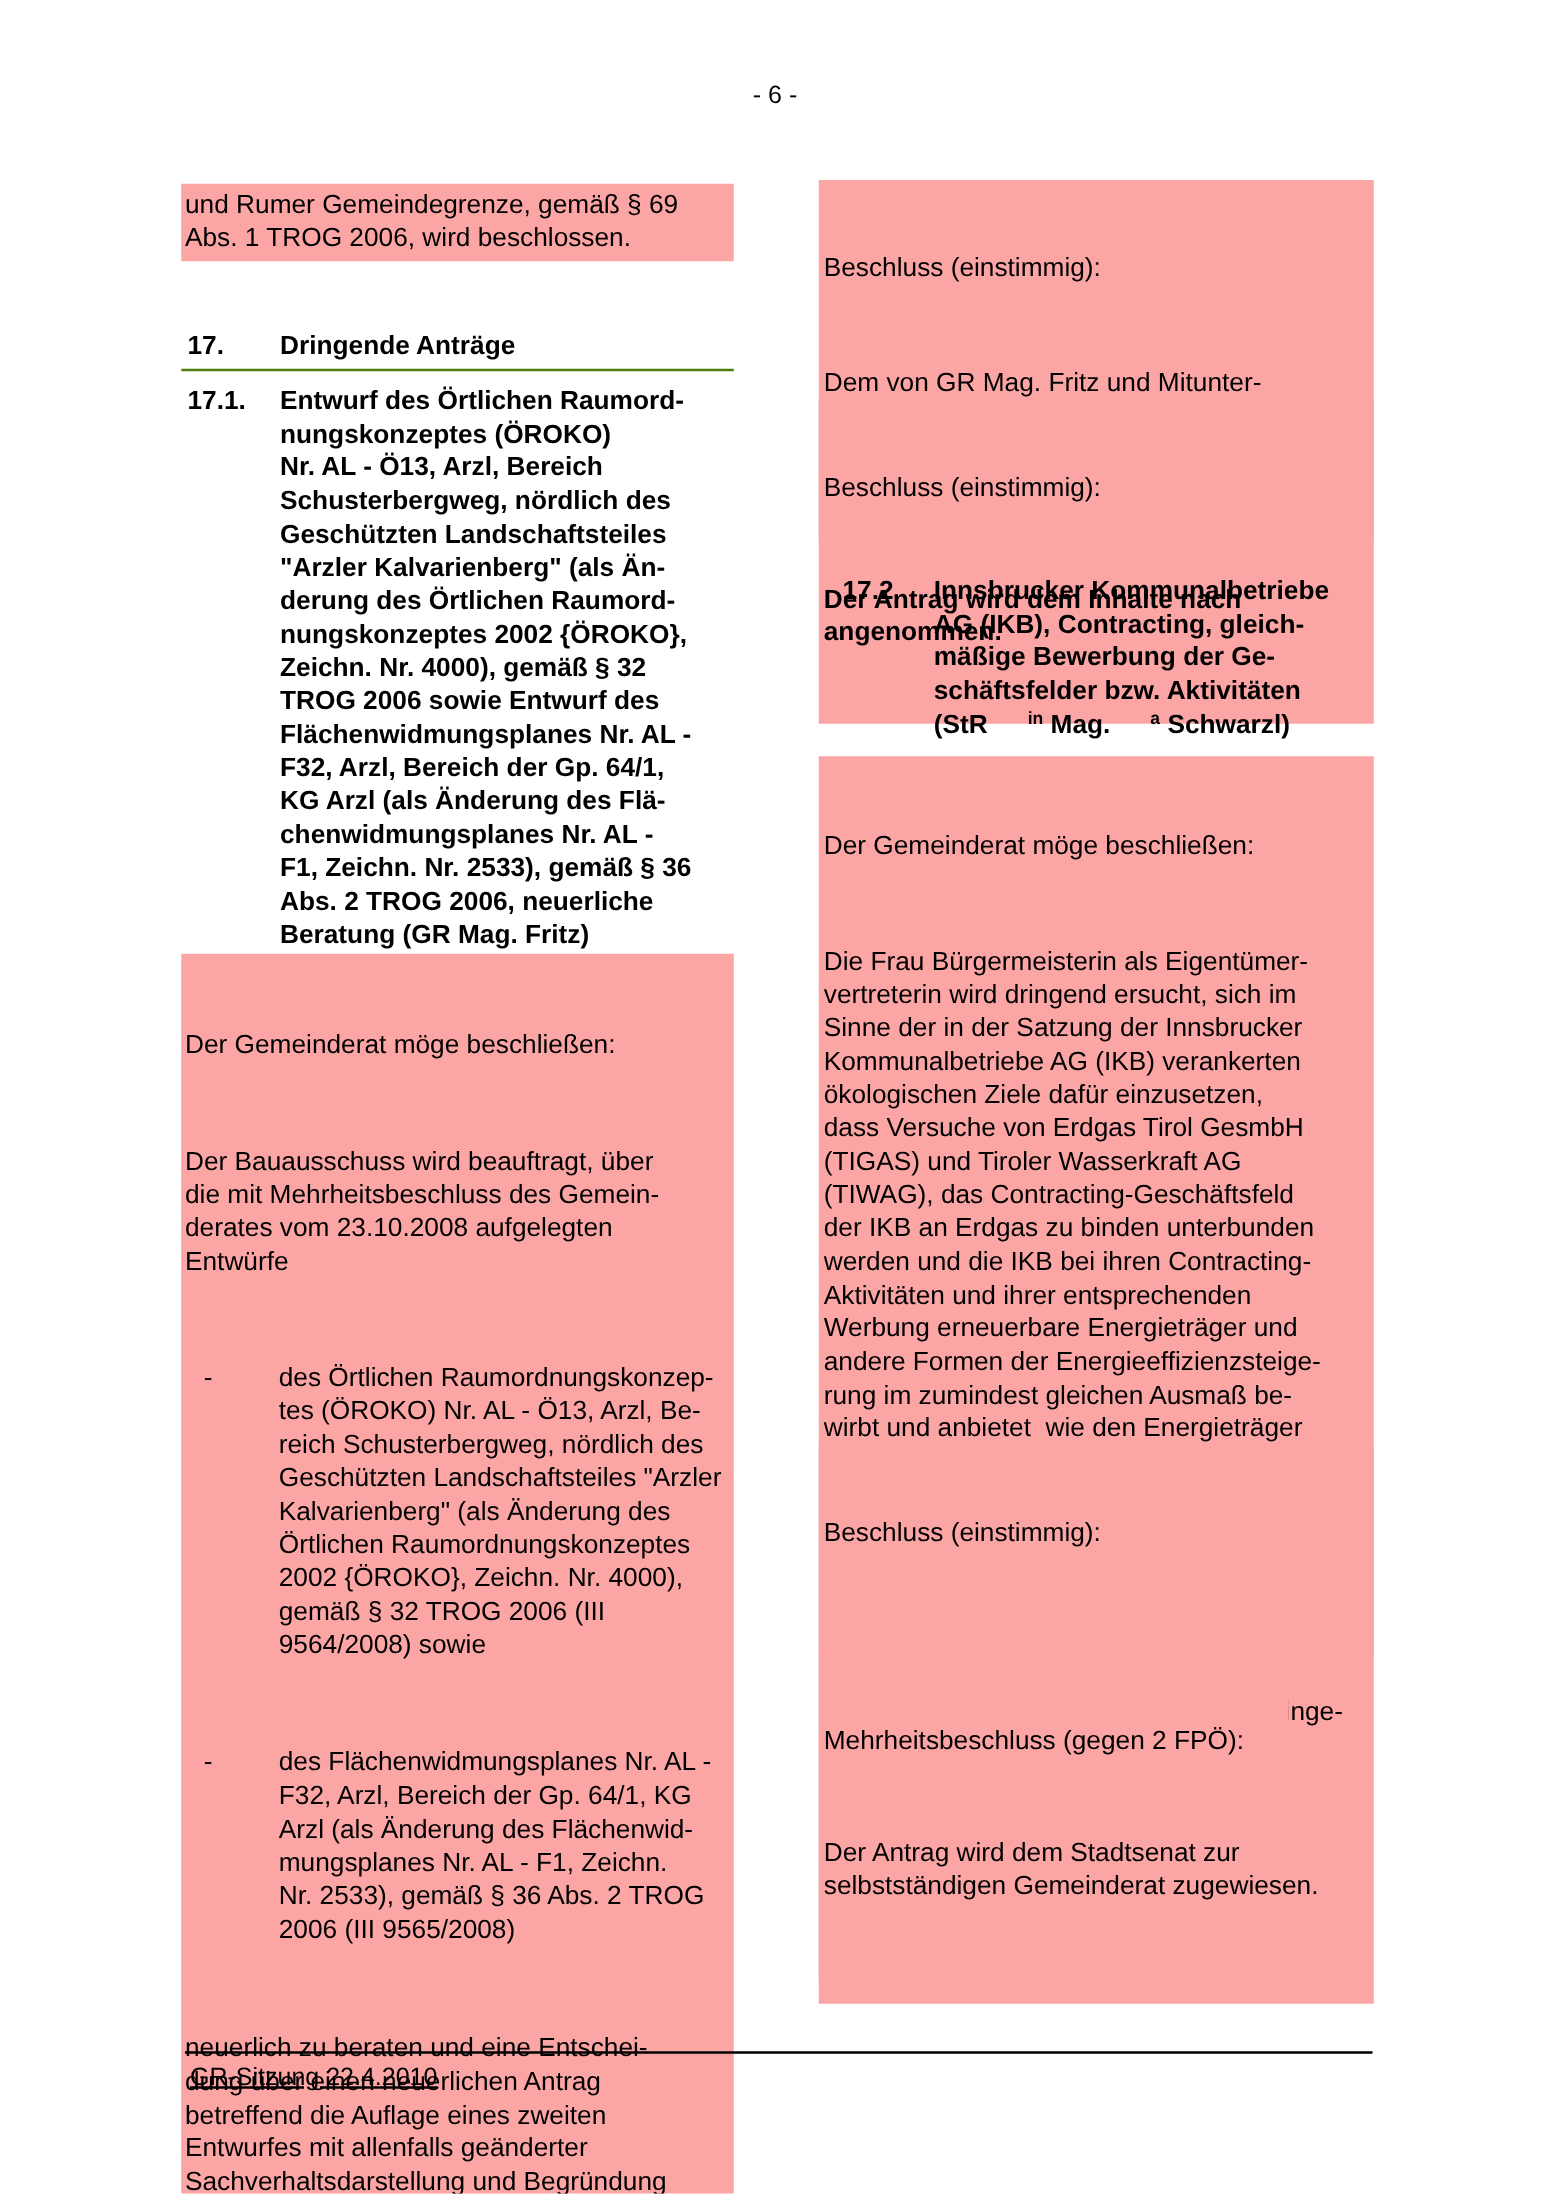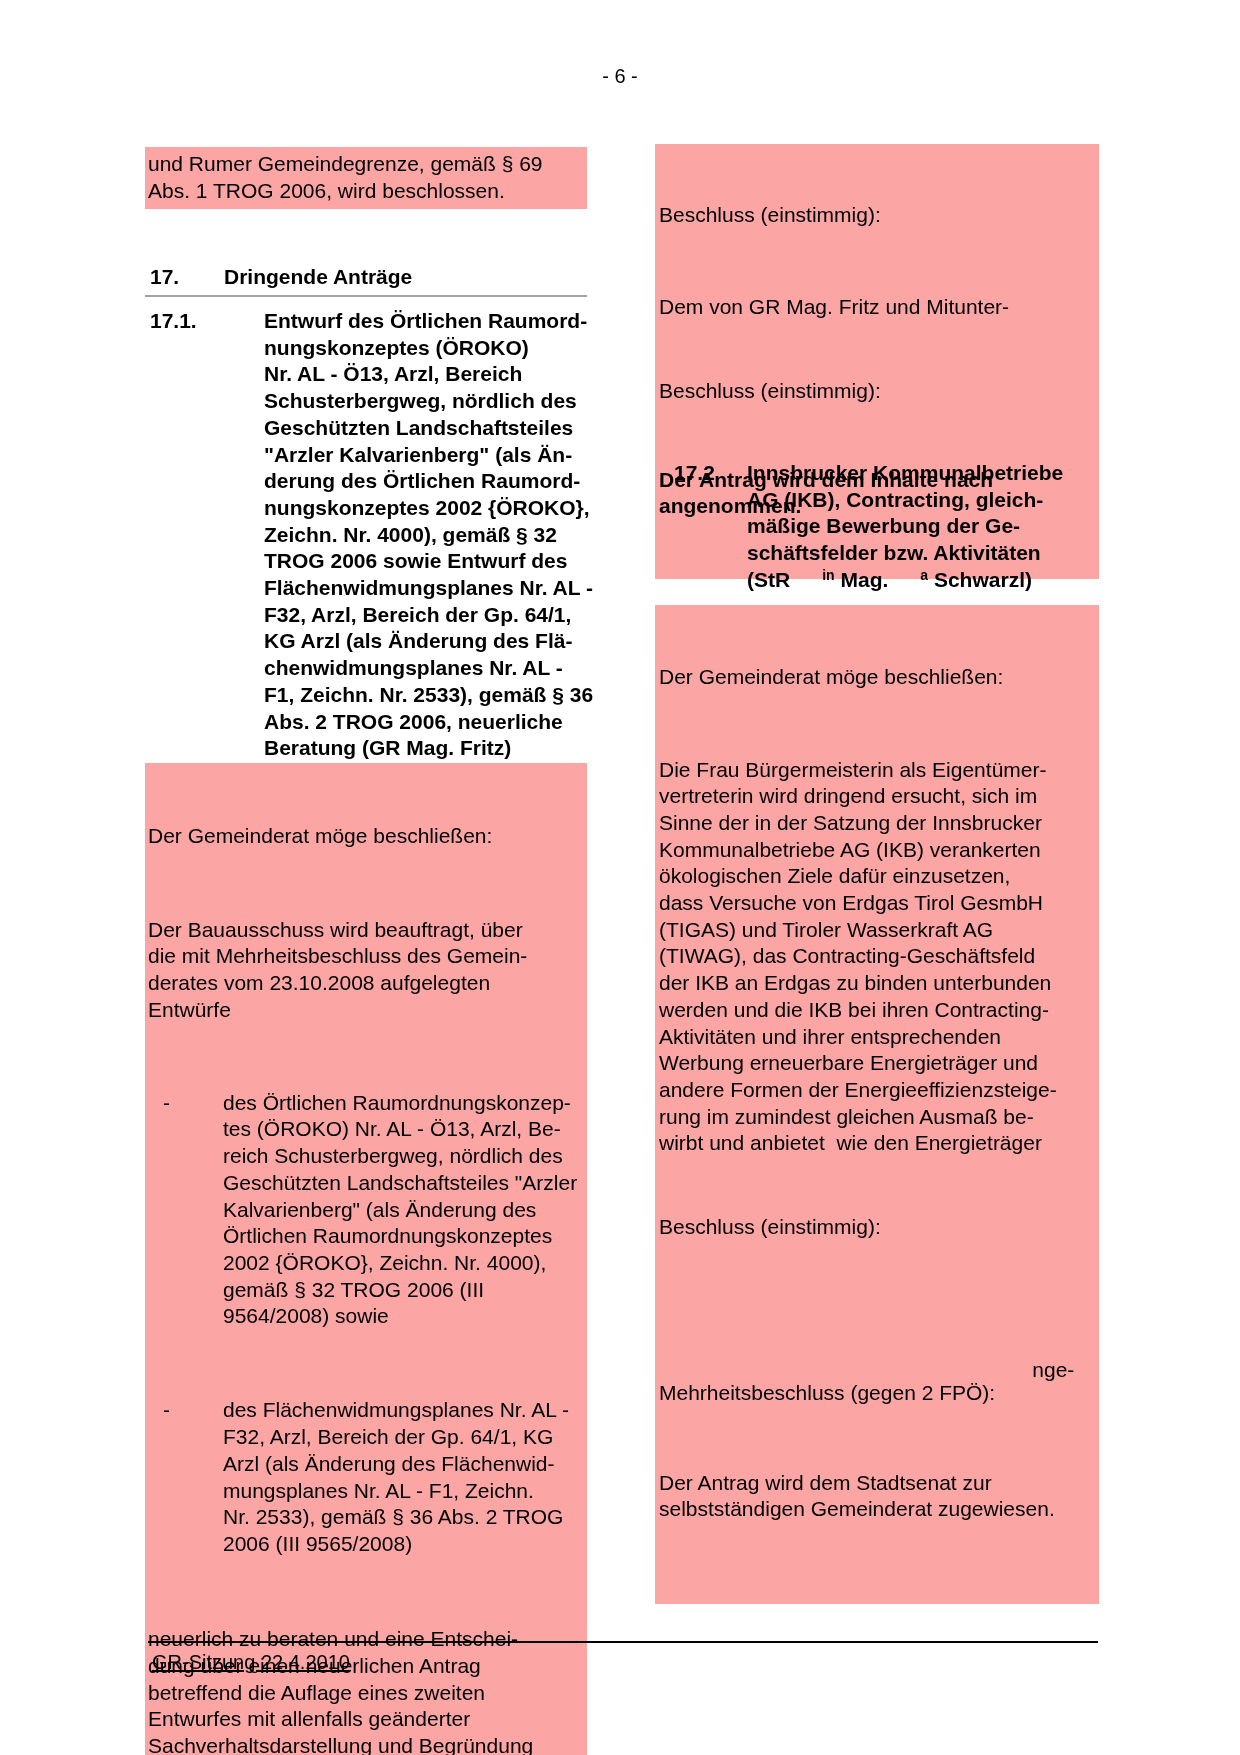--- a/index.html
+++ b/index.html
@@ -25,21 +25,21 @@
   .num { flex: none; width: 74px; }
   .numr { flex: none; width: 73px; }
   .grow { flex: 1 1 auto; min-width: 0; }
   .sup { font-size: 14px; position: relative; top: -7px; margin-left: 32px; }
   .pageno {
     position: absolute; top: 64px; left: 0; width: 100%;
     text-align: center; font-size: 20px; line-height: 24px;
   }
   .sec-head {
     left: 145px; top: 264px; width: 442px;
-    border-bottom: 2px solid #a3a3a3;
+    border-bottom: 2px solid #4d7c0f;
     padding: 0 0 4px 5px;
   }
   .dash { flex: none; width: 75px; padding-left: 15px; }
   .footer-line {
     position: absolute; left: 148px; top: 1641px; width: 950px;
     border-top: 2px solid #000;
   }
   .footer-text {
     position: absolute; left: 152px; top: 1650px;
     font-size: 20px; line-height: 24px; white-space: pre; text-decoration: underline;
@@ -60,21 +60,21 @@
 
   <div class="pageno">- 6 -</div>
 
   <div class="abs shade t" style="left:145px; top:147px; width:442px; padding:4px 3px 5px;">und Rumer Gemeindegrenze, gemäß § 69
 Abs. 1 TROG 2006, wird beschlossen.</div>
 
   <div class="abs sec-head">
     <div class="row t b"><span class="num">17.</span><span class="grow">Dringende Anträge</span></div>
   </div>
 
-  <div class="abs row t b" style="left:150px; top:308px; width:437px;gap:40px;"><span class="num">17.1.</span><span class="grow">Entwurf des Örtlichen Raumord-
+  <div class="abs row t b" style="left:150px; top:308px; width:437px;"><span class="num">17.1.</span><span class="grow">Entwurf des Örtlichen Raumord-
 nungskonzeptes (ÖROKO)
 Nr. AL - Ö13, Arzl, Bereich
 Schusterbergweg, nördlich des
 Geschützten Landschaftsteiles
 "Arzler Kalvarienberg" (als Än-
 derung des Örtlichen Raumord-
 nungskonzeptes 2002 {ÖROKO},
 Zeichn. Nr. 4000), gemäß § 32
 TROG 2006 sowie Entwurf des
 Flächenwidmungsplanes Nr. AL -

